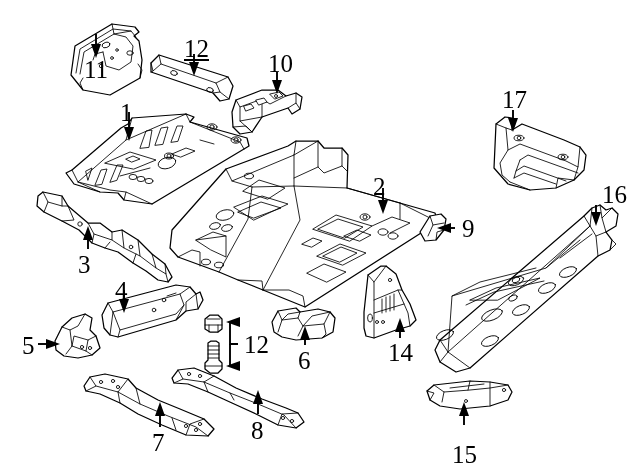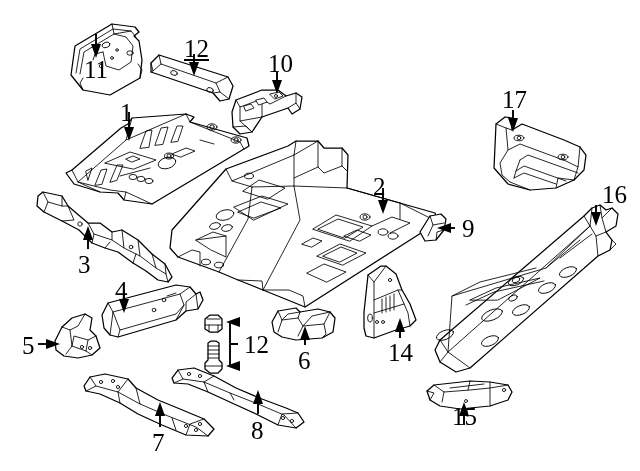--- a/index.html
+++ b/index.html
@@ -495,17 +495,17 @@
   <div class="callout" style="left:22px;  top:333px;">5</div>
   <div class="callout" style="left:298px; top:348px;">6</div>
   <div class="callout" style="left:152px; top:430px;">7</div>
   <div class="callout" style="left:251px; top:418px;">8</div>
   <div class="callout" style="left:462px; top:216px;">9</div>
   <div class="callout" style="left:268px; top:51px;">10</div>
   <div class="callout" style="left:84px;  top:9px;margin-top:48px;">11</div>
   <div class="callout" style="left:184px; top:36px;text-decoration:underline;">12</div>
   <div class="callout" style="left:388px; top:340px;">14</div>
   <div class="callout" style="left:244px; top:332px;">12</div>
-  <div class="callout" style="left:452px; top:404px;text-align:center;">15</div>
+  <div class="callout" style="left:452px; top:442px;text-align:center;">15</div>
   <div class="callout" style="left:581px; top:182px;margin-left:21px;">16</div>
   <div class="callout" style="left:502px; top:87px;font-family:Liberation Serif, serif;">17</div>
 
 </div>
 
 </body></html>

